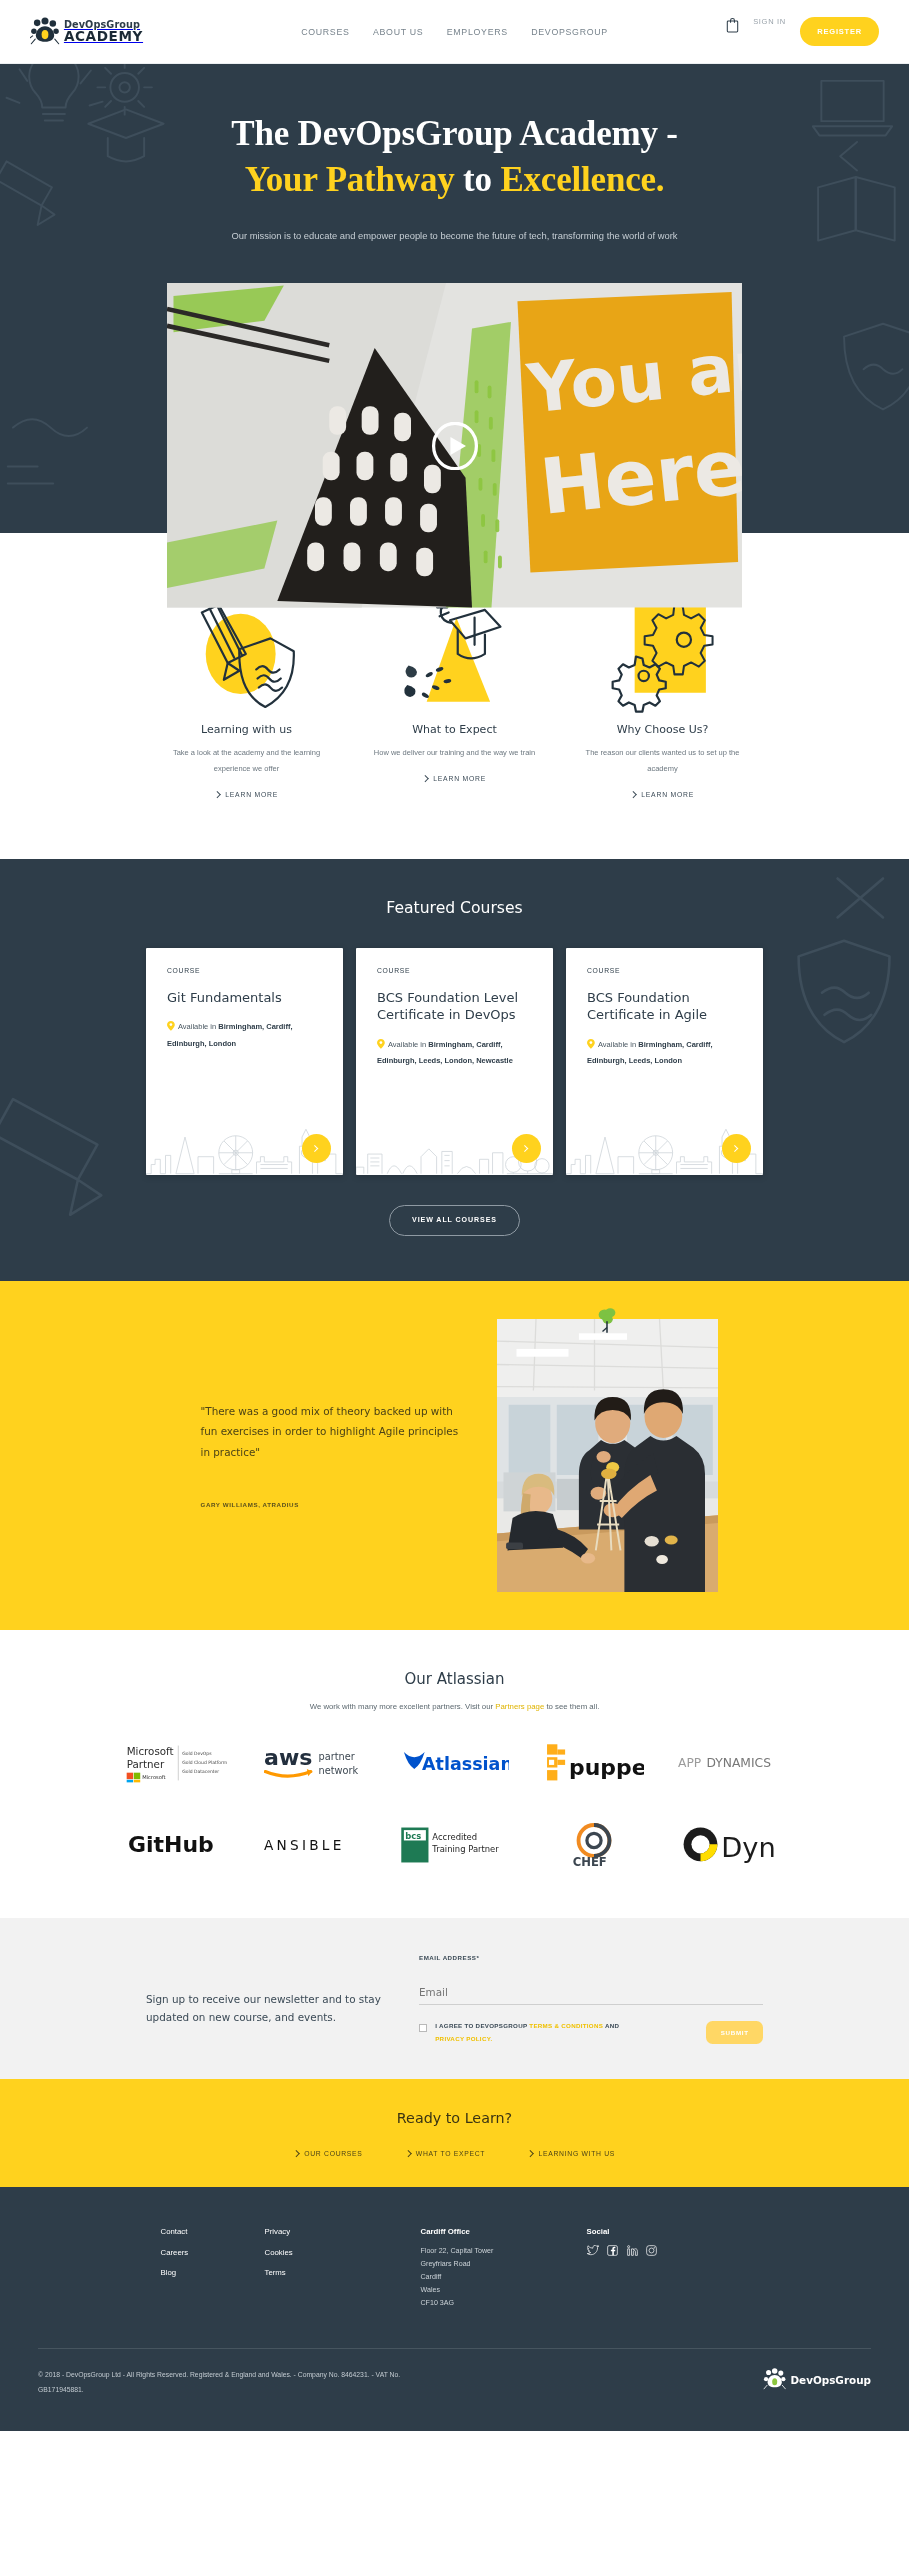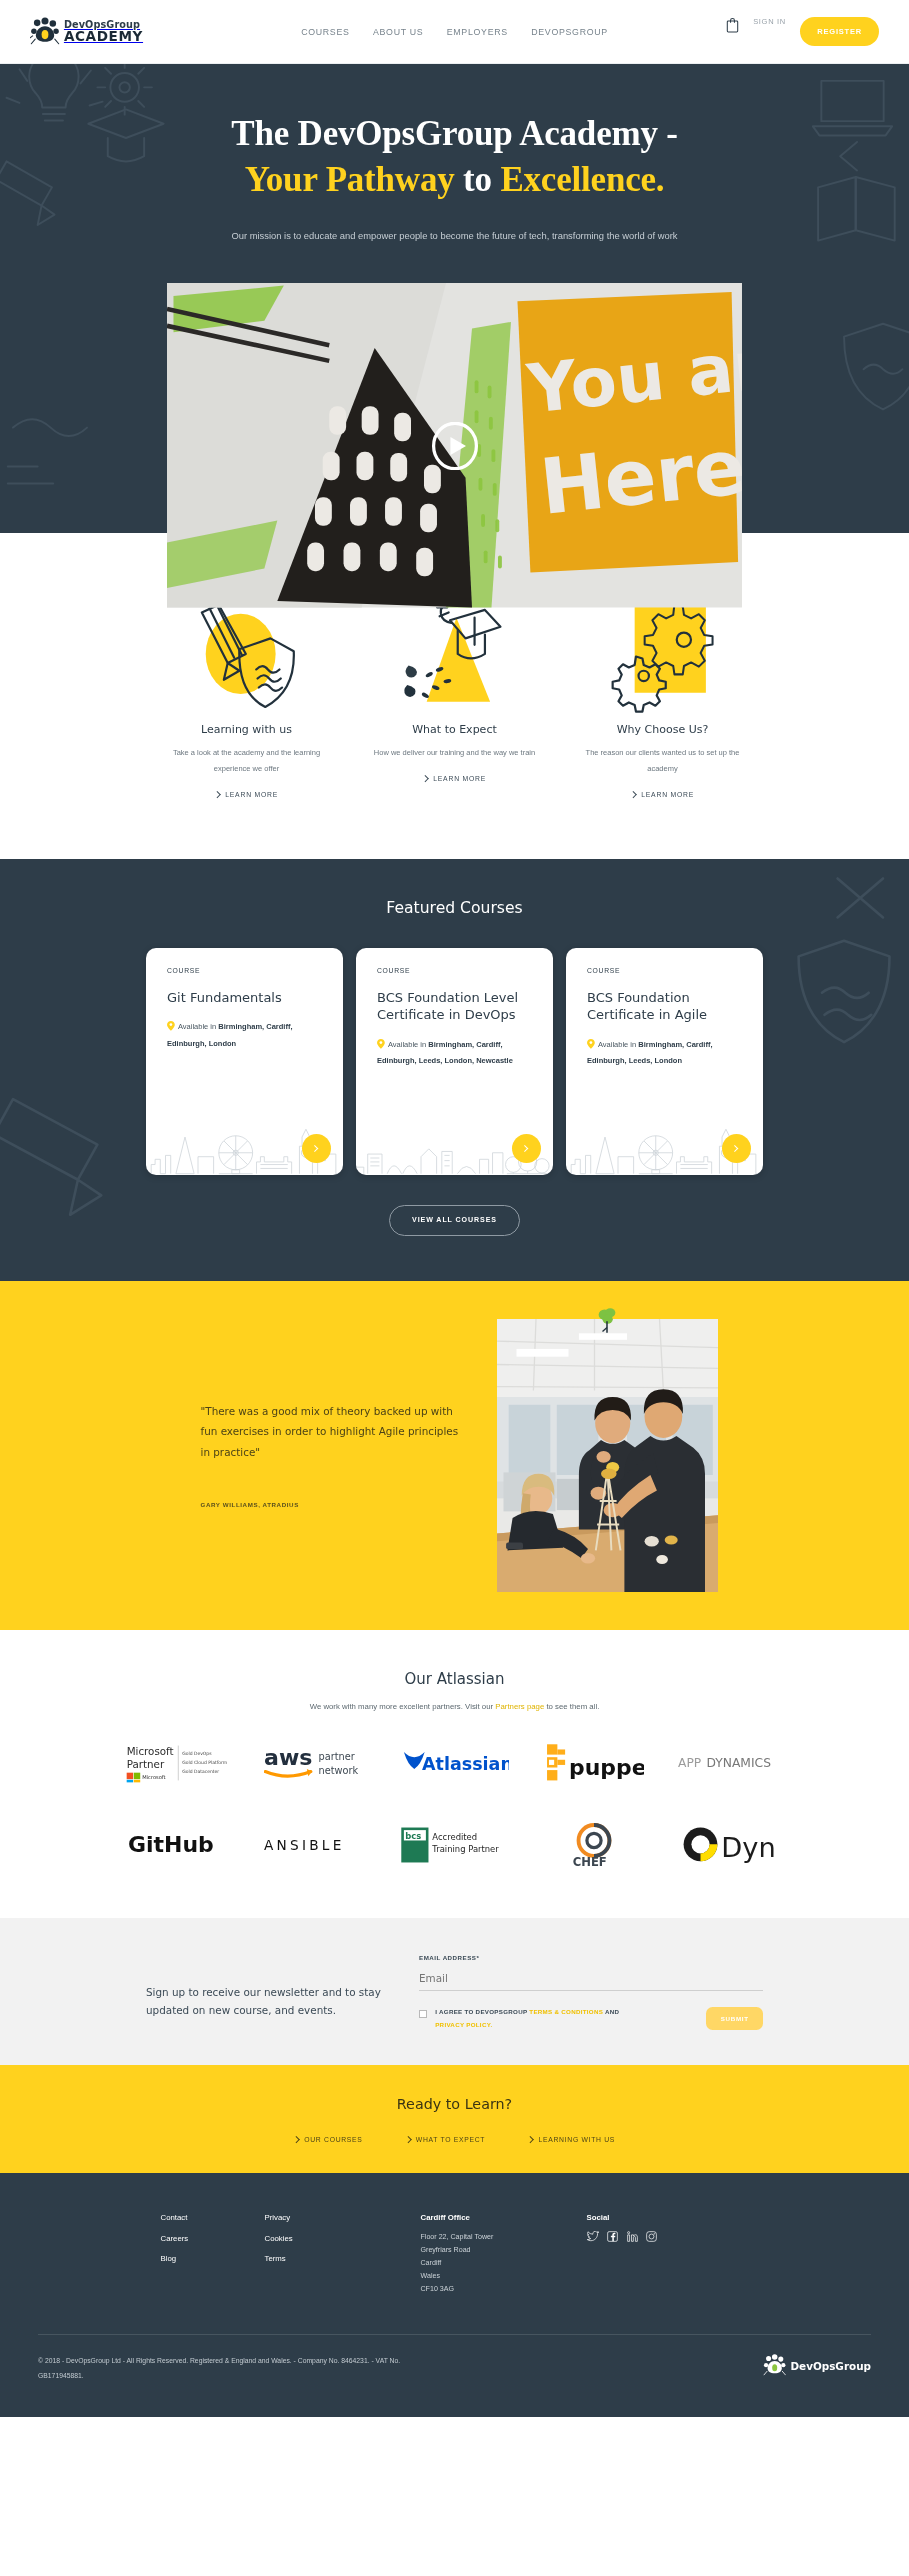--- a/index.html
+++ b/index.html
@@ -101,21 +101,21 @@
   .courses {
     background: #2e3d49; position: relative;
     padding: 40px 0 45px; overflow: hidden;
   }
   .courses-title {
     position: relative; z-index: 3; text-align: center; color: #ffffff;
     font-size: 15.6px; font-weight: normal; font-family: "DejaVu Sans", sans-serif;
   }
   .course-row { position: relative; z-index: 3; display: flex; justify-content: center; gap: 13px; margin-top: 31px; }
   .course-card {
-    width: 197px; height: 227px; background: #ffffff; border-radius: 10px;
+    width: 197px; height: 227px; background: #ffffff; border-radius: 1px;
     position: relative; overflow: hidden; box-shadow: 0 1.3px 6.5px rgba(0,0,0,.18);
   }
   .course-label { font-size: 6.8px; letter-spacing: 0.7px; color: #2e3d49; padding: 19.5px 21px 0; }
   .course-name {
     font-size: 13px; color: #2e3d49; padding: 14.3px 21px 0; line-height: 1.35;
     font-weight: normal; font-family: "DejaVu Sans", sans-serif;
   }
   .course-loc {
     font-size: 7.5px; color: #4a5862; padding: 13px 21px 0; line-height: 2.2;
   }
@@ -156,21 +156,21 @@
   .logo-cell { width: 123px; display: flex; align-items: center; justify-content: center; height: 60px; }
 
   
   .newsletter { background: #f2f2f2; padding: 36px 0 34px; display: flex; justify-content: center; align-items: center; }
   .nl-left { width: 273px; padding: 18px 26px 0 0; }
   .nl-copy { font-size: 10.4px; color: #3b4a56; line-height: 1.7; font-family: "DejaVu Sans", sans-serif; }
   .nl-right { width: 344px; }
   .nl-label { font-size: 6.2px; letter-spacing: 0.5px; color: #3b4a56; font-weight: 600; }
   .nl-input {
     width: 100%; border: none; border-bottom: 0.6px solid #cfcfcf; background: transparent;
-    font-size: 10.4px; color: #8b959c; padding: 7.8px 0 6.5px; margin-top: 3px;
+    font-size: 10.4px; color: #8b959c; padding: 7.8px 0 6.5px; margin-top: 17px;
     font-family: "DejaVu Sans", sans-serif; outline: none;
   }
   .nl-row { display: flex; align-items: center; margin-top: 14.3px; gap: 7.8px; }
   .nl-check { width: 8.4px; height: 8.4px; border: 0.6px solid #b9b9b9; background: #fff; flex: none; margin-top: -9px; }
   .nl-terms { font-size: 6.2px; letter-spacing: 0.3px; color: #3b4a56; line-height: 2.1; font-weight: 600; width: 188px; }
   .nl-terms a { color: #f0c000; text-decoration: none; }
   .btn-submit {
     margin-left: auto; background: #ffd765; color: #ffffff; border: none;
     border-radius: 6.5px; font-size: 6.2px; letter-spacing: 0.7px; font-weight: 600;
     padding: 8.4px 14.3px; cursor: pointer; font-family: "Liberation Sans", sans-serif;

